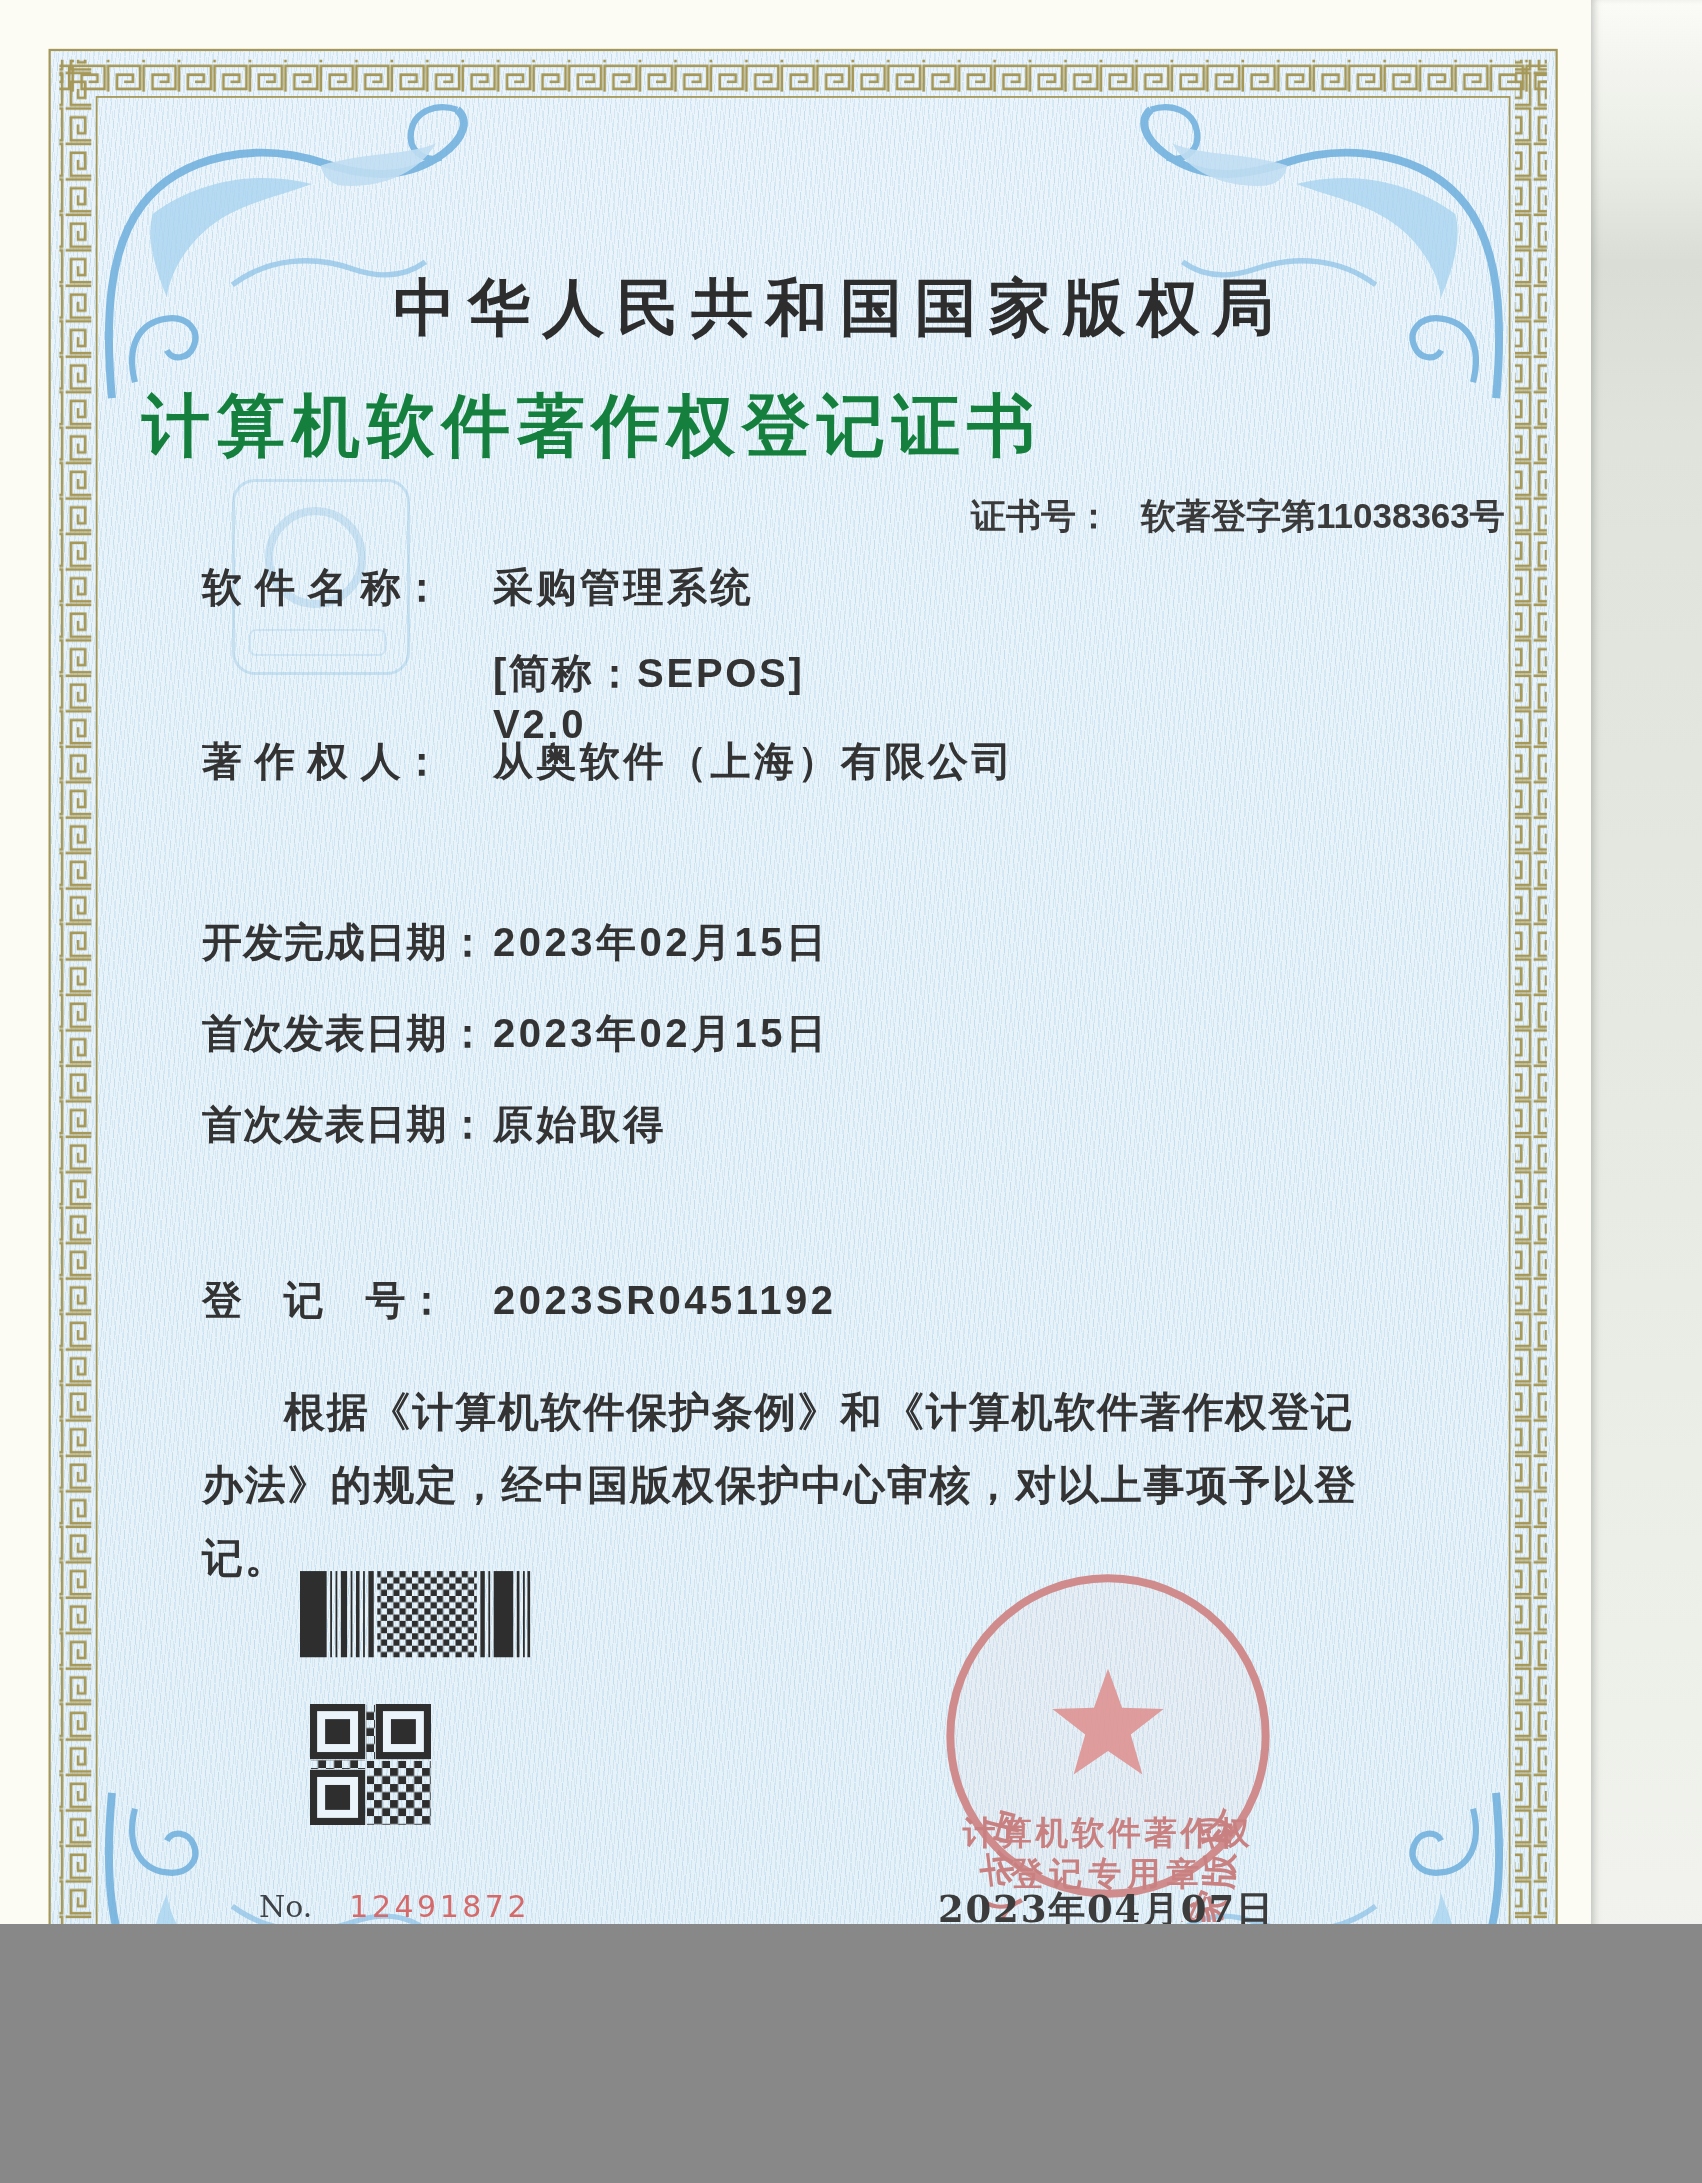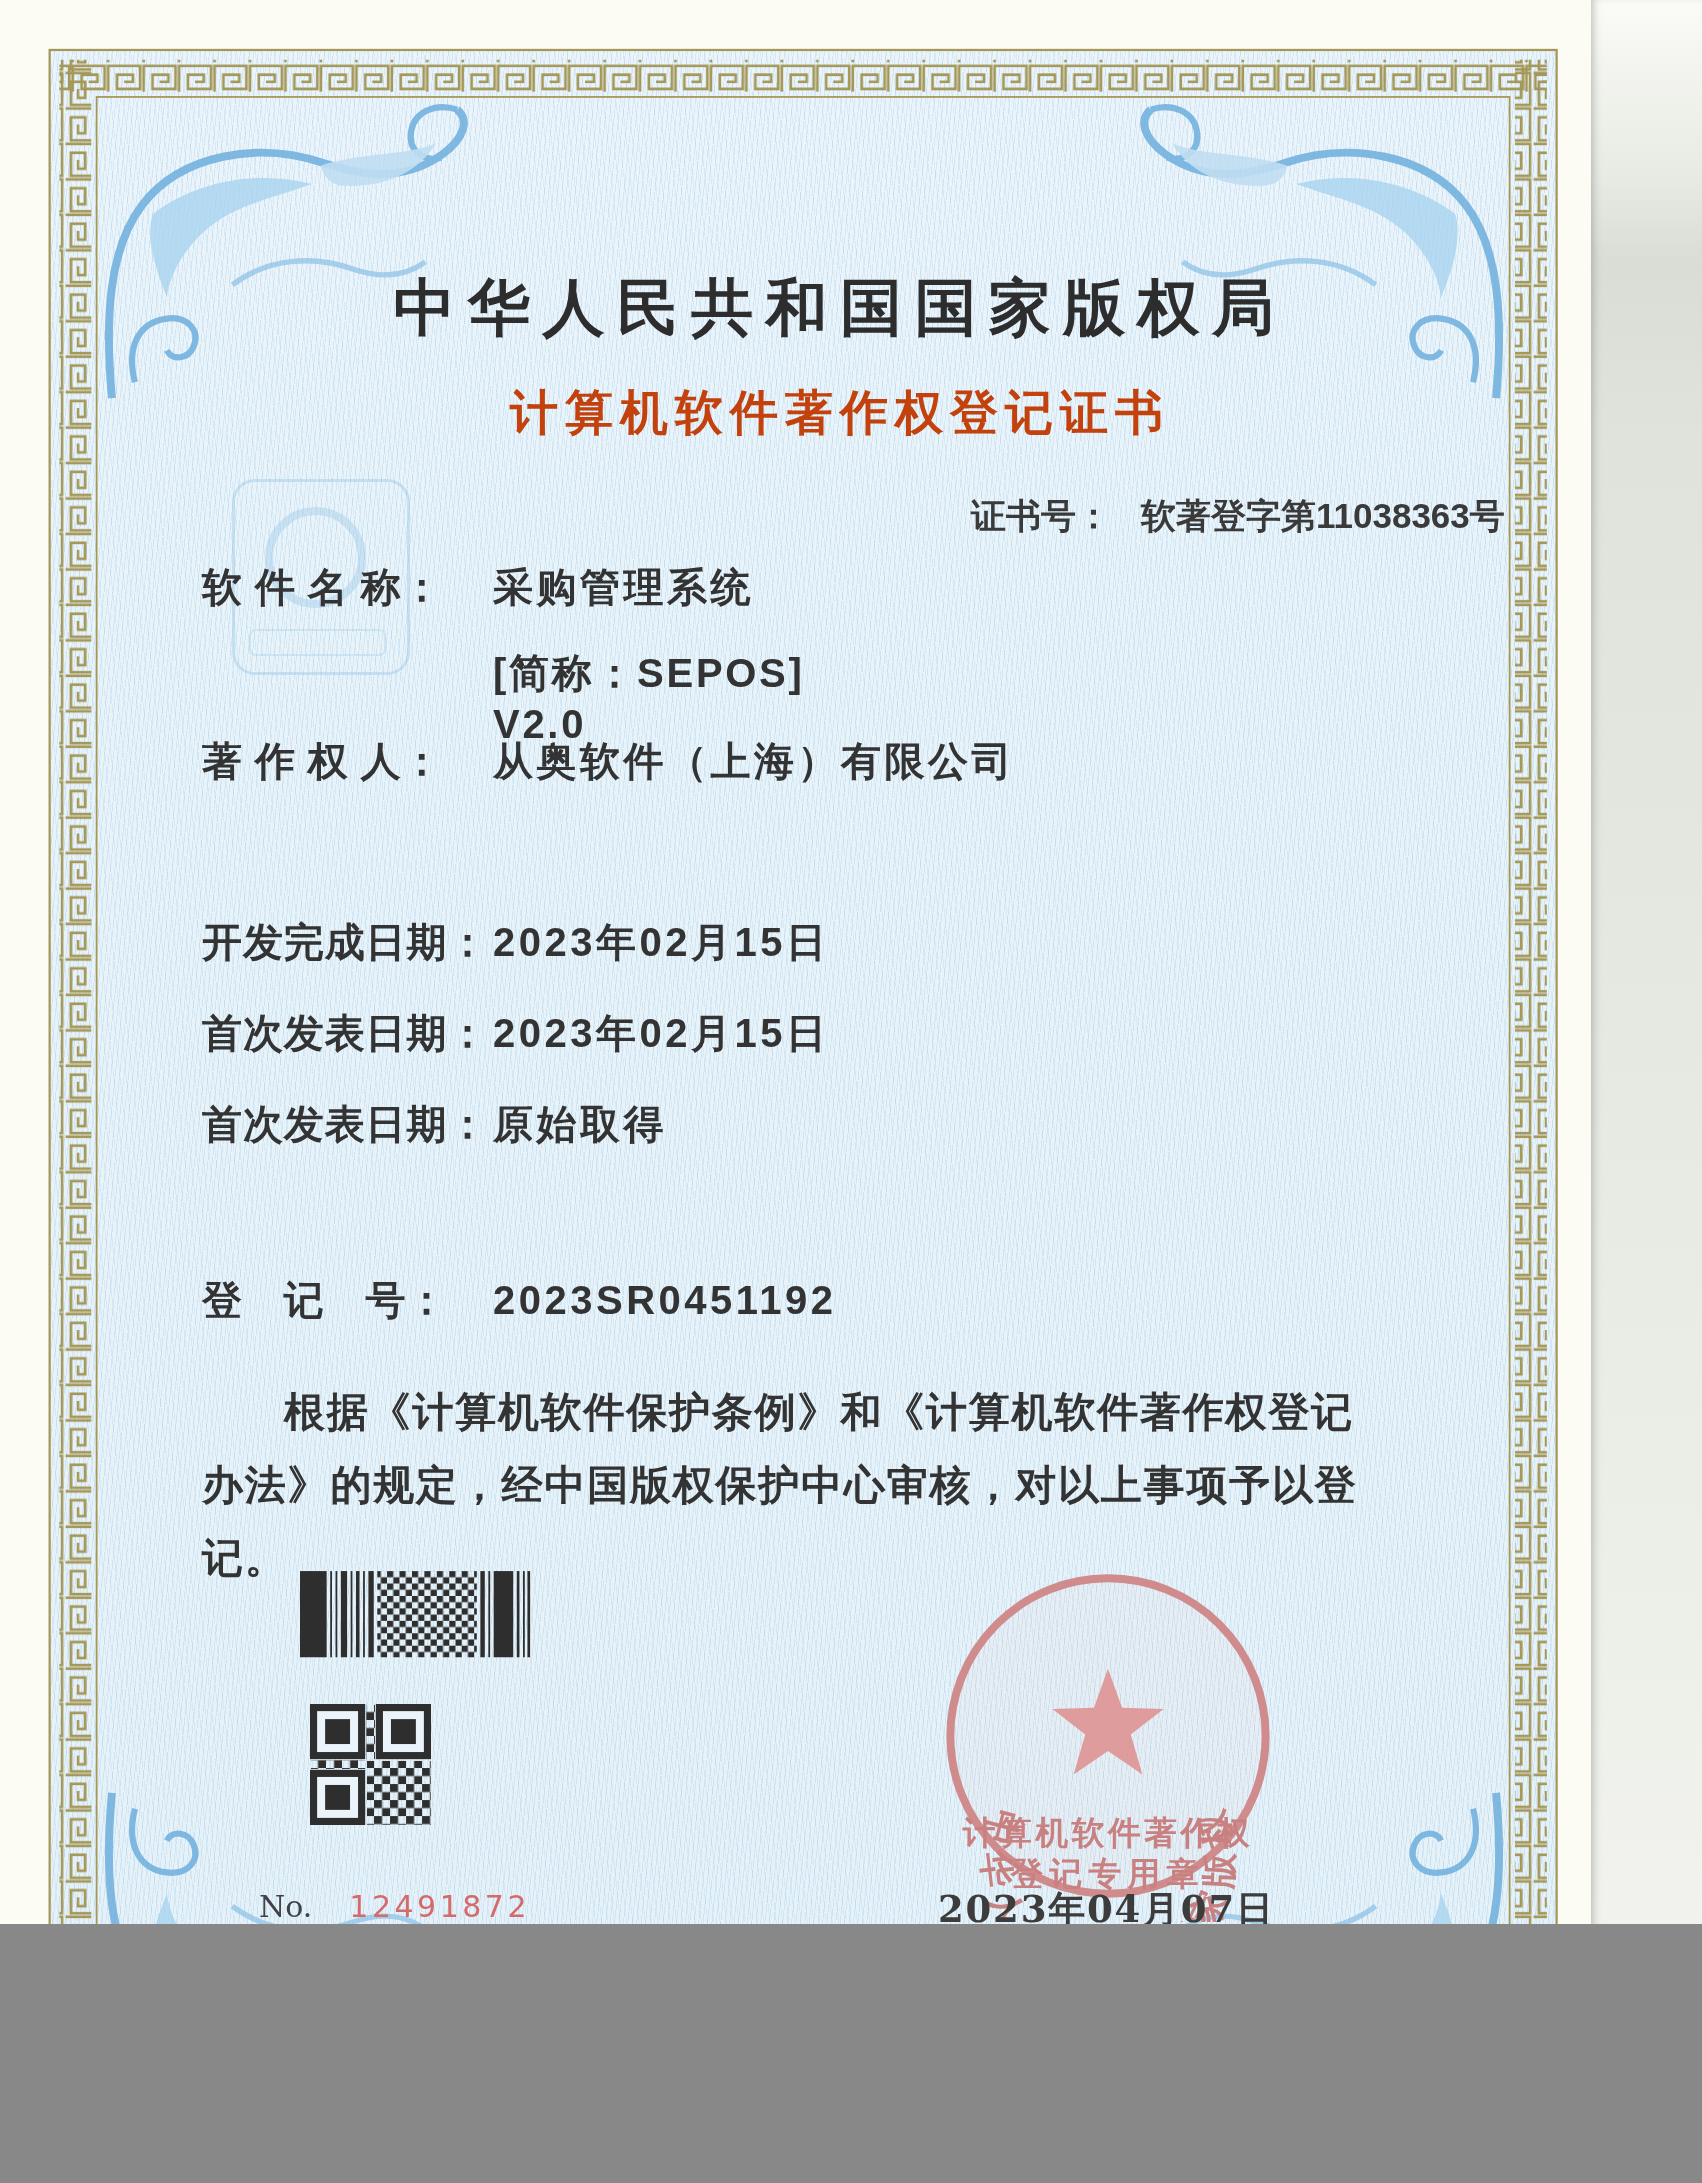--- a/index.html
+++ b/index.html
@@ -25,22 +25,22 @@
   
   .emboss{position:absolute;left:232px;top:479px;width:172px;height:190px;
     border:3.5px solid rgba(150,198,228,.42);border-radius:23px;}
   .emboss-circle{position:absolute;left:30px;top:25px;width:85px;height:85px;
     border:8px solid rgba(150,198,228,.38);border-radius:50%;}
   .emboss-bar{position:absolute;left:14px;bottom:16px;width:133px;height:23px;
     border:2.7px solid rgba(150,198,228,.30);border-radius:7px;}
 
   .authority-title{position:absolute;left:142px;top:266px;width:1396px;text-align:center;
     font-size:62px;font-weight:700;color:#2d2d2d;letter-spacing:12.4px;white-space:nowrap;}
-  .certificate-title{position:absolute;left:142px;top:381px;width:1396px;text-align:center;
-    font-size:48px;font-weight:900;color:#c2410c;letter-spacing:7px;white-space:nowrap;}
+  .certificate-title{position:absolute;left:142px;top:381px;width:1396px;
+    font-size:68px;font-weight:900;color:#15803d;letter-spacing:7px;white-space:nowrap;}
   .cert-no-line{position:absolute;left:971px;top:493px;font-size:35px;font-weight:700;color:#3a3a3a;
     font-family:"Liberation Sans",sans-serif;white-space:nowrap;}
   .cert-no-line .v{margin-left:30px;}
 
   .row{position:absolute;left:202px;font-size:40px;font-weight:700;color:#333;
     font-family:"Liberation Sans",sans-serif;white-space:nowrap;}
   .row .label{display:inline-block;width:291px;letter-spacing:0.9px;}
   .row .value{letter-spacing:3.5px;}
   .subvalue{position:absolute;left:493px;font-size:40px;font-weight:700;color:#333;
     font-family:"Liberation Sans",sans-serif;letter-spacing:2.7px;white-space:nowrap;margin-top:28px;}

